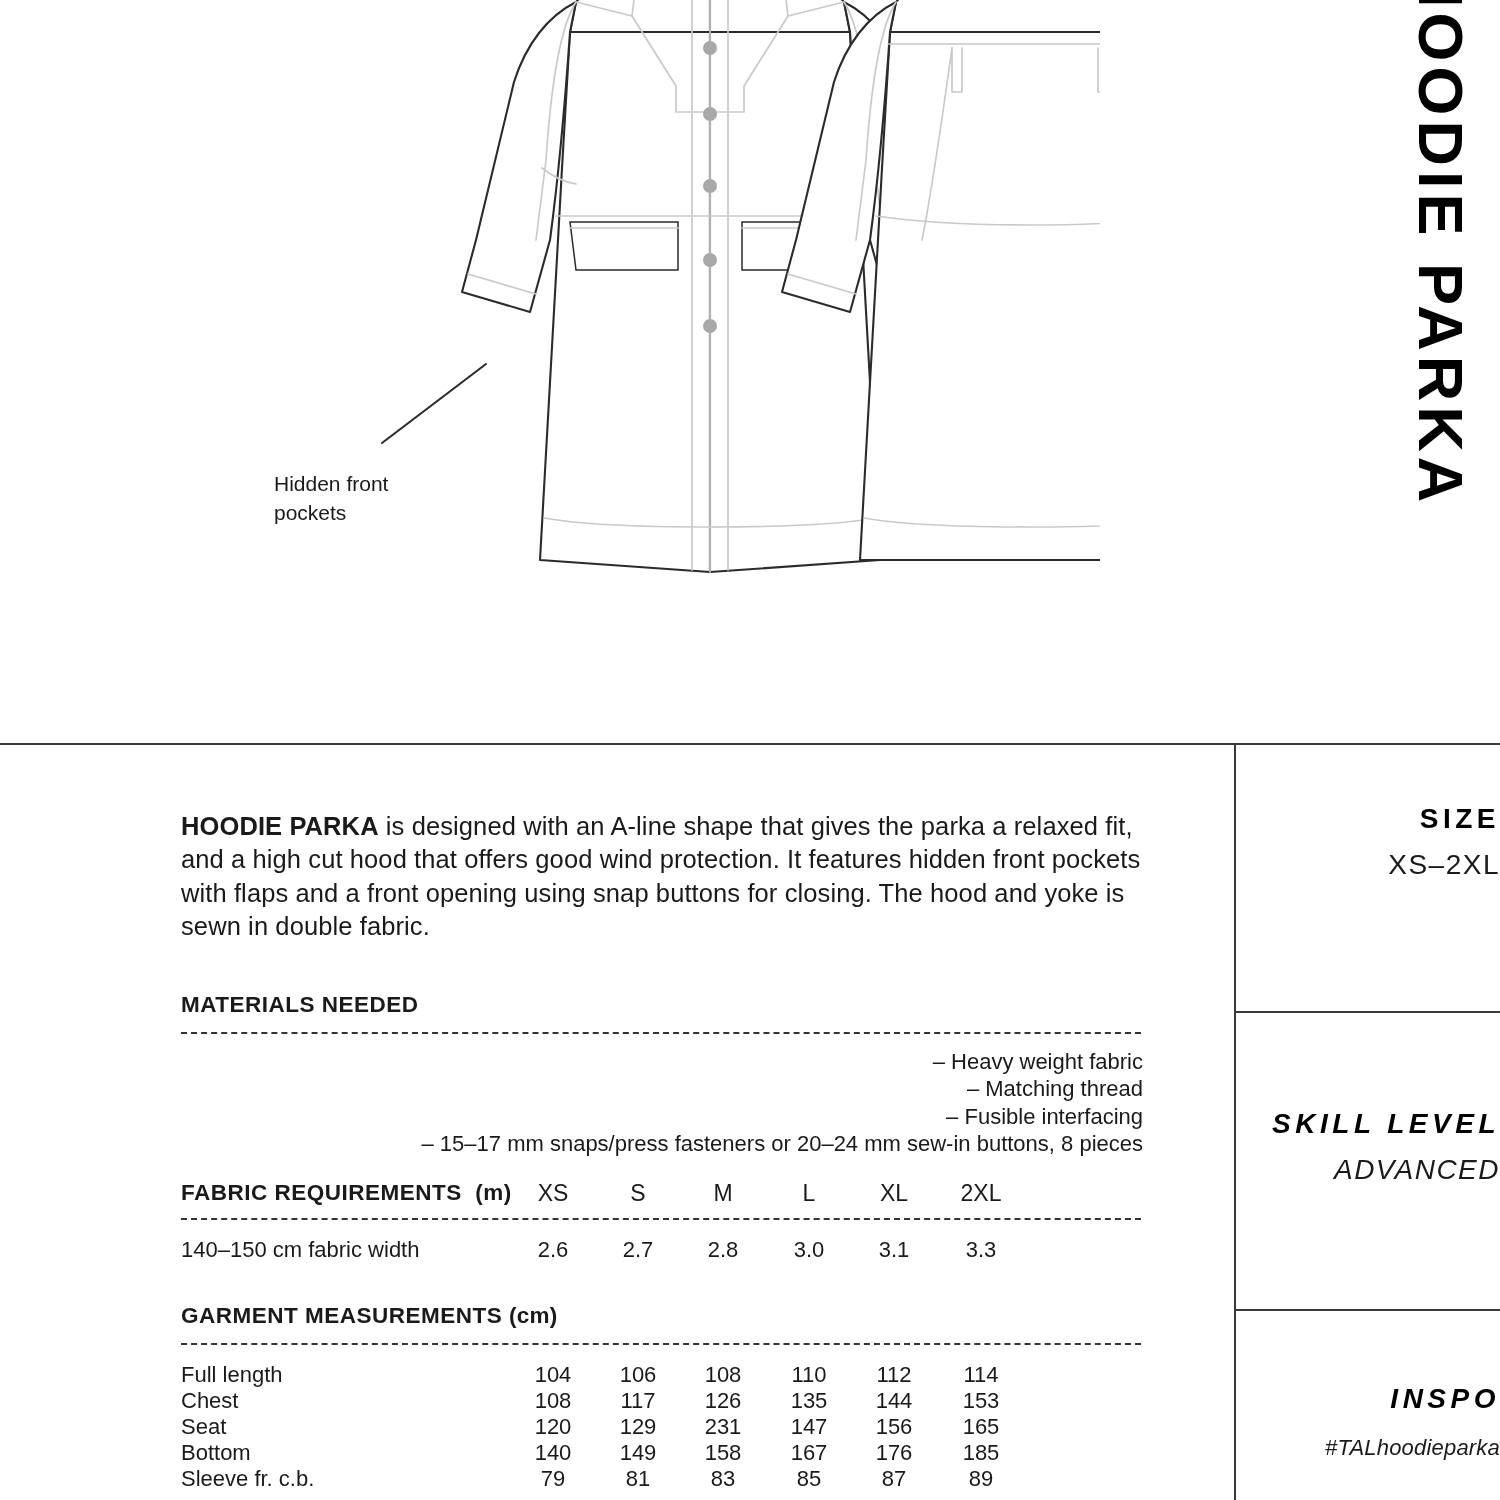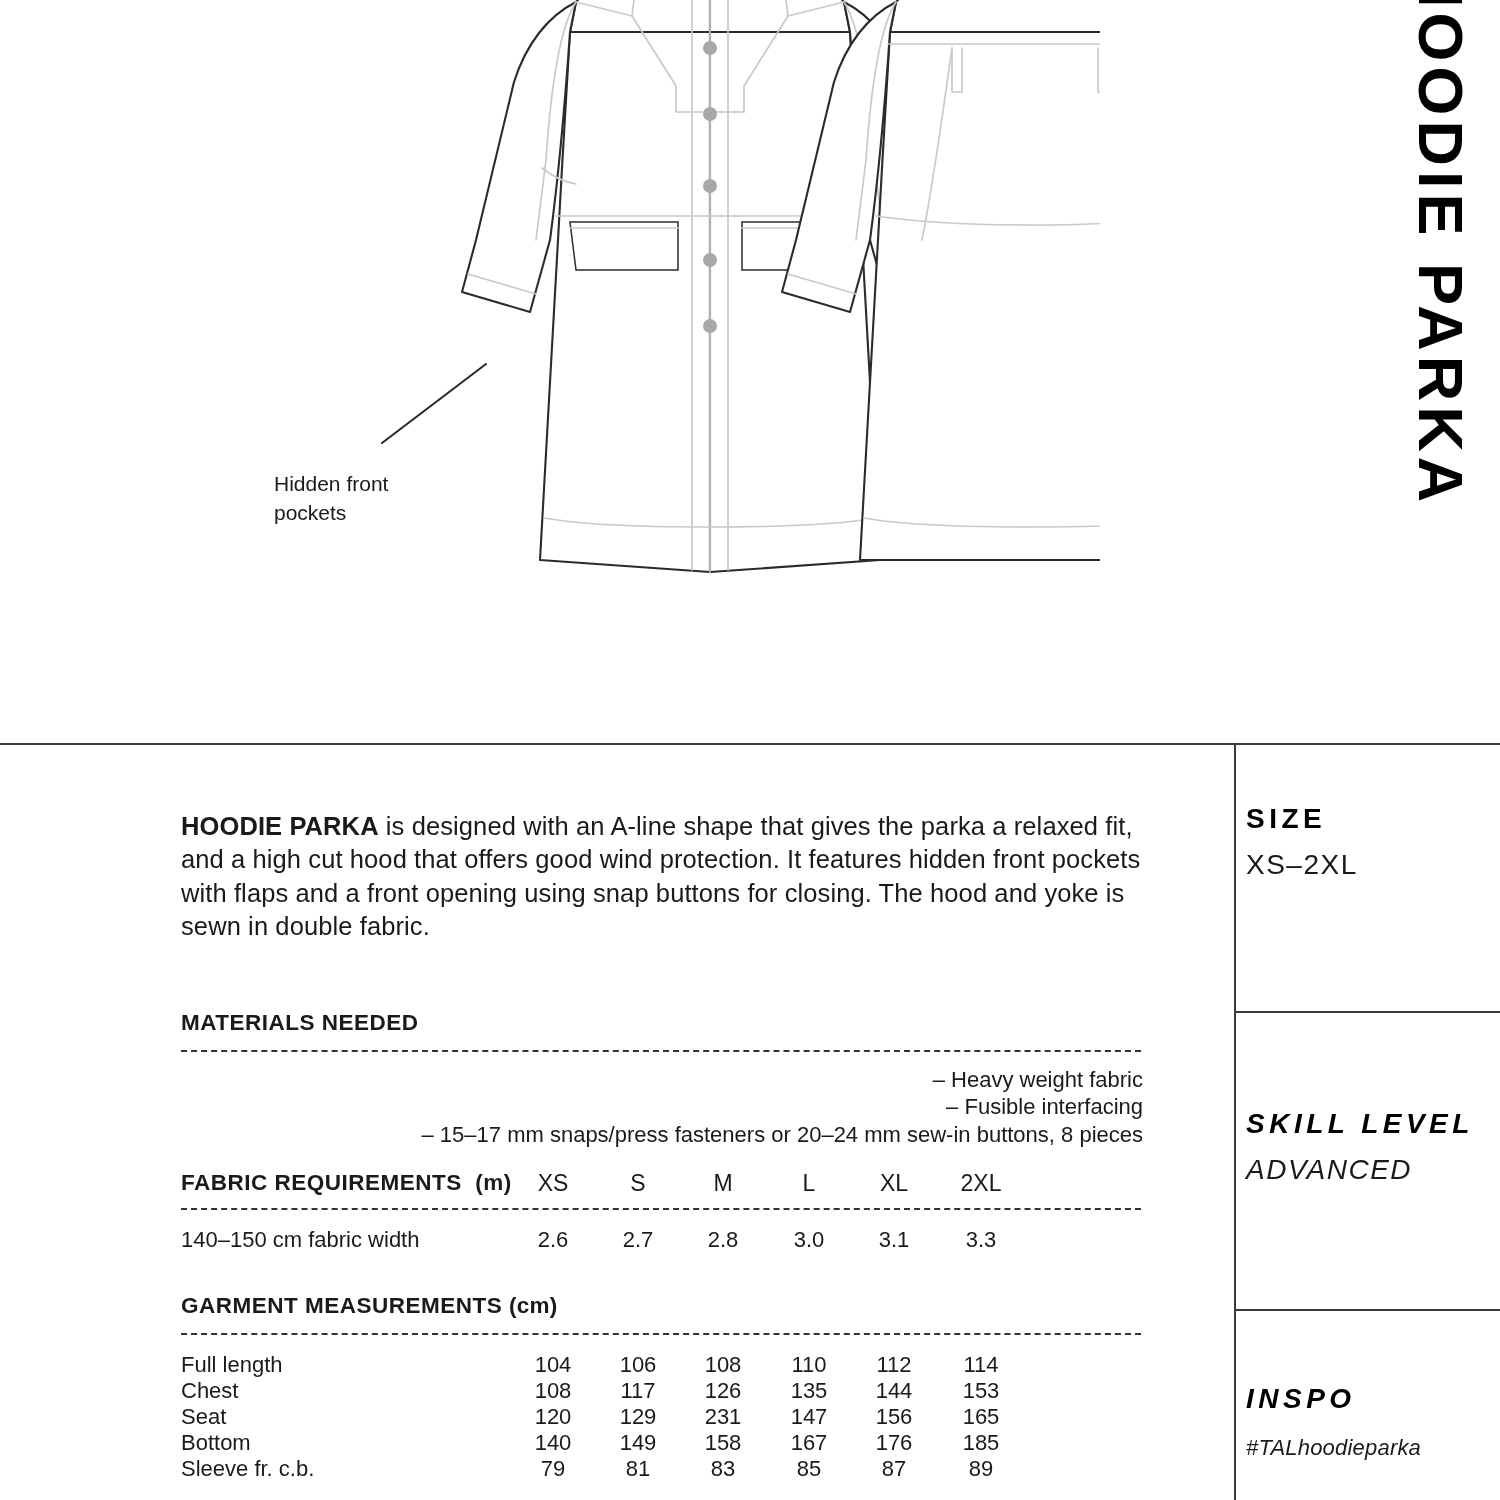--- a/index.html
+++ b/index.html
@@ -90,21 +90,21 @@
     letter-spacing: 0.1px;
     margin-top: 65px;
     color: #1a1a1a;
   }
   .desc b { font-weight: 700; }
 
   .section-head {
     font-size: 22.5px;
     font-weight: 700;
     letter-spacing: 0.5px;
-    margin-top: 66px;
+    margin-top: 48px;
   }
   .section-head .unit { letter-spacing: 0.2px; }
 
   .dashed {
     height: 0;
     border-top: 2.5px dashed #333;
     margin-top: 14px;
     width: 960px;
   }
 
@@ -158,21 +158,21 @@
   
   #sidebar {
     position: absolute;
     left: 1234px; top: 0;
     width: 266px; height: 755px;
     border-left: 2px solid #3a3a3a;
     box-sizing: border-box;
   }
   .side-block {
     position: relative;
-    text-align: left;
+    text-align: right;
     box-sizing: border-box;
     padding-left: 10px;
   }
   .side-block + .side-block { border-top: 2px solid #3a3a3a; font-style: italic; }
   #block-size  { height: 266px; padding-top: 58px; }
   #block-skill { height: 263px; padding-top: 95px; }
   #block-inspo { height: 226px; padding-top: 72px; margin-top: 35px; }
 
   .side-title {
     font-size: 28px;
@@ -312,20 +312,21 @@
 <div id="lower">
 
   <div id="main-col">
 
     <div class="desc"><b>HOODIE PARKA</b><span> is designed with an A-line shape that gives the parka a relaxed fit, and a high cut hood that offers good wind protection. It features hidden front pockets with flaps and a front opening using snap buttons for closing. The hood and yoke is sewn in double fabric.</span></div>
 
     <div class="section-head">MATERIALS NEEDED</div>
     <div class="dashed"></div>
     <div class="bullets">
       <div>– Heavy weight fabric</div>
+      <div>– Matching thread</div>
       <div>– Fusible interfacing</div>
       <div>– 15–17 mm snaps/press fasteners or 20–24 mm sew-in buttons, 8 pieces</div>
     </div>
 
     <div class="table-head-row">
       <span class="label"><span>FABRIC REQUIREMENTS</span>&nbsp;&nbsp;<span class="unit">(m)</span></span>
       <span class="size-col" style="left:332px">XS</span>
       <span class="size-col" style="left:417px">S</span>
       <span class="size-col" style="left:502px">M</span>
       <span class="size-col" style="left:588px">L</span>

